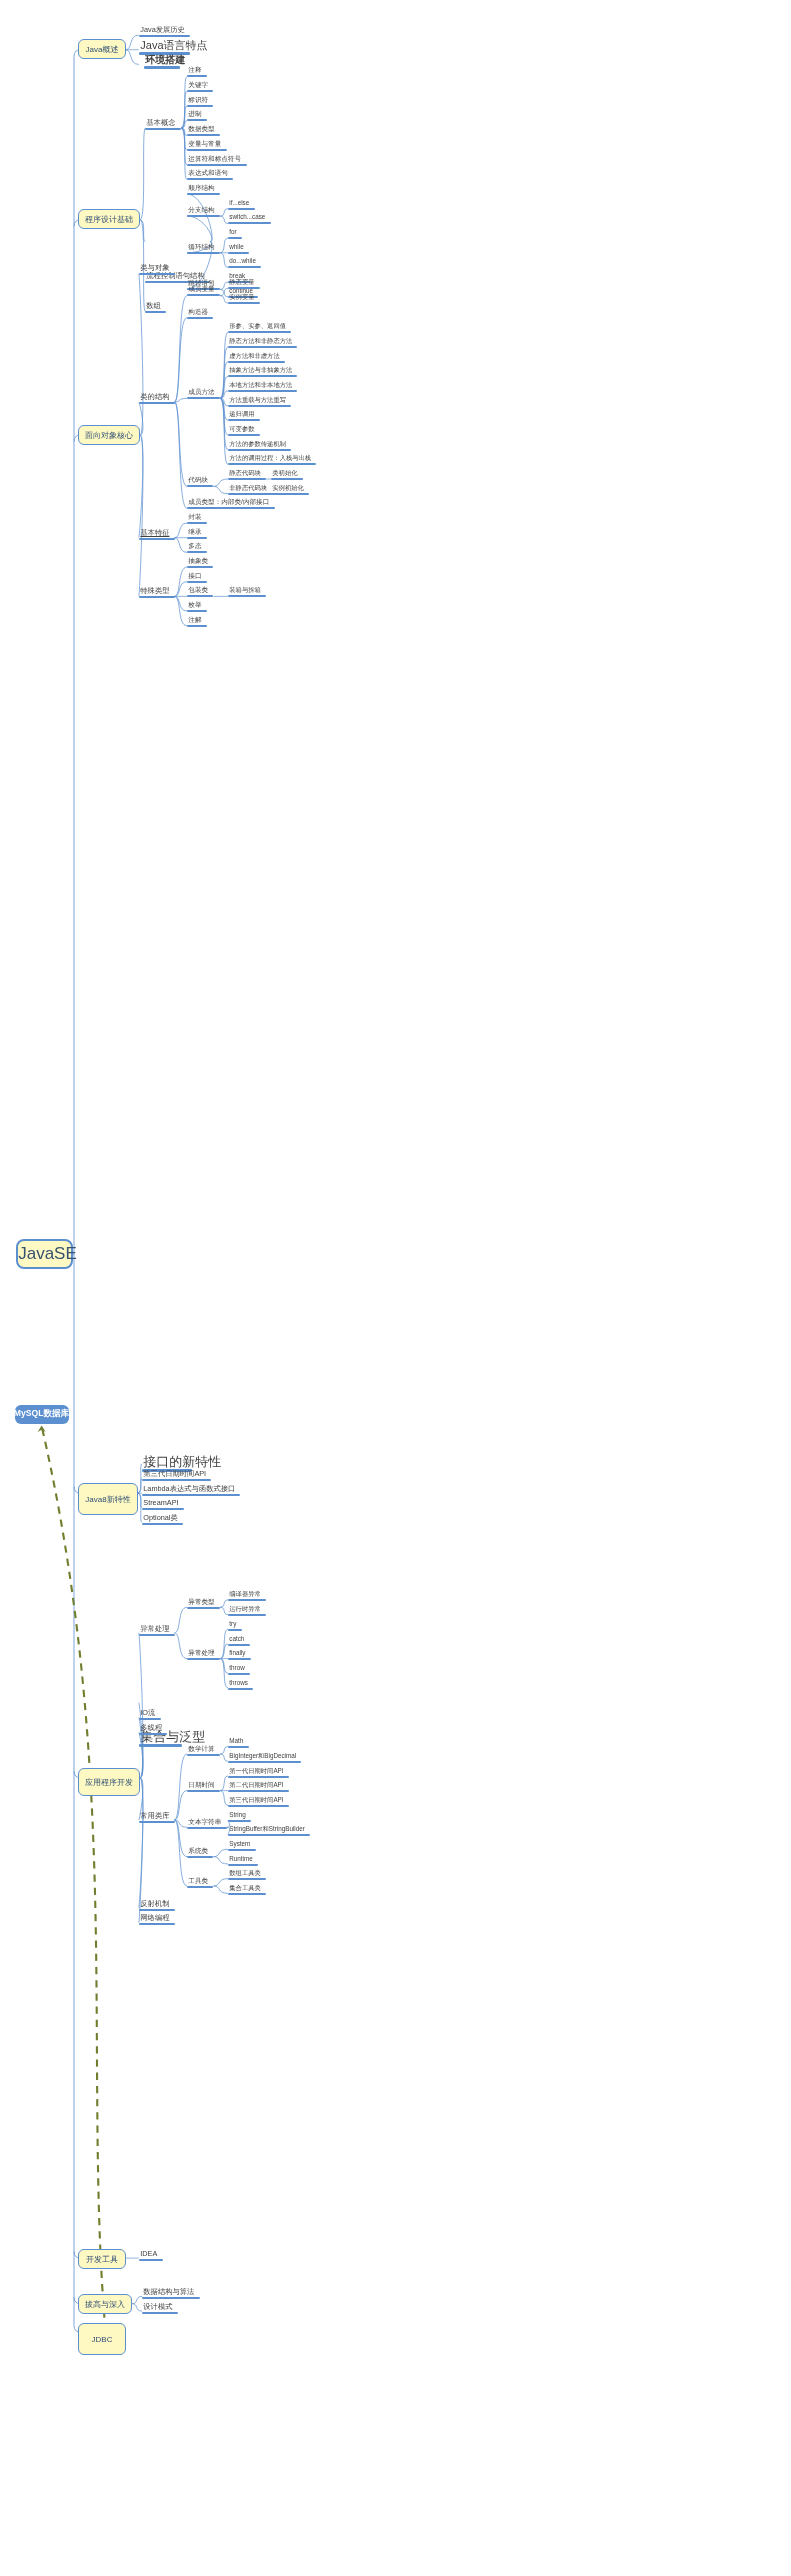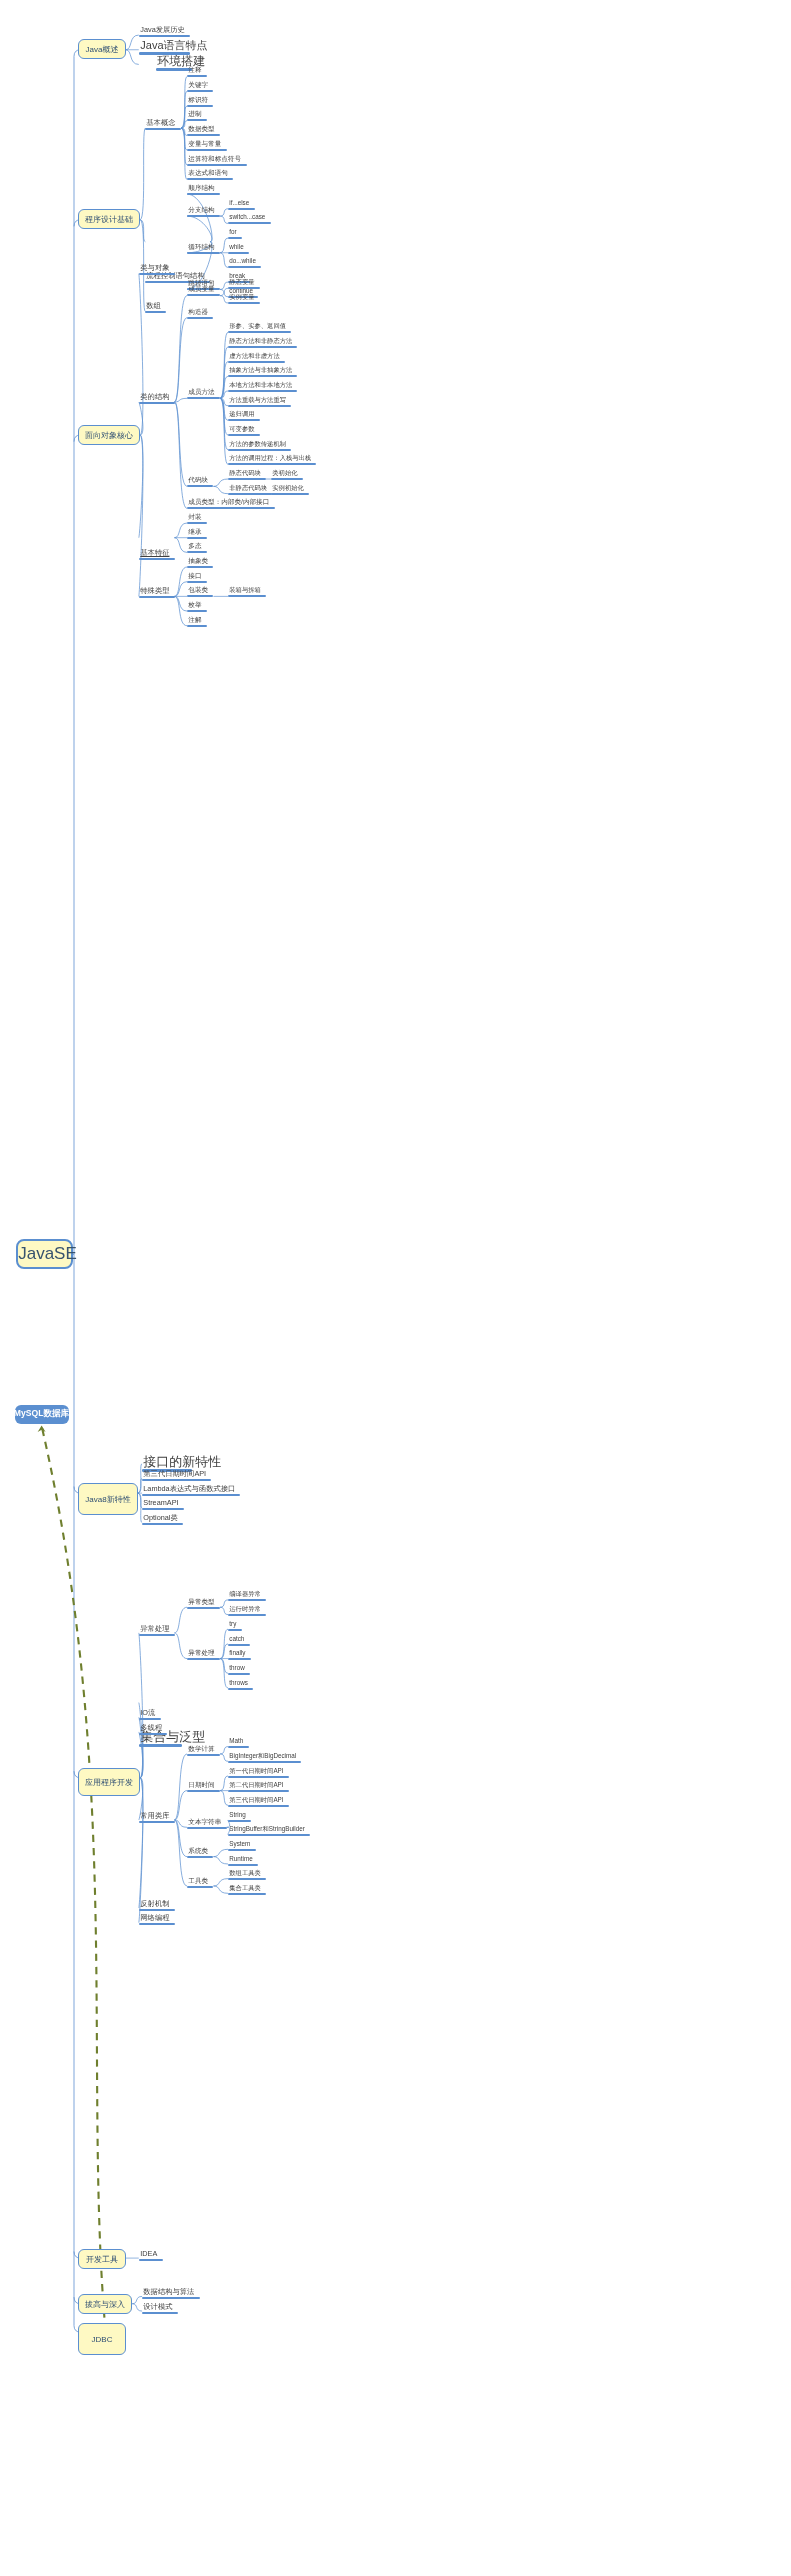--- a/index.html
+++ b/index.html
@@ -157,21 +157,21 @@
         <span>Java概述</span>
       </div>
       <div class="node uline lvl2" style="left: 139px; font-size: 7.3px; width: 51px; top: 26px;">
         <span class="txt">Java发展历史</span>
         <span class="bar"></span>
       </div>
       <div class="node uline lvl2" style="left: 139px; font-size: 11px; width: 51px; top: 40px; text-align: right;">
         <span class="txt">Java语言特点</span>
         <span class="bar"></span>
       </div>
-      <div class="node uline lvl2" style="left: 156px; font-size: 12px; width: 36px; top: 55px;">
+      <div class="node uline lvl2" style="left: 144px; font-size: 10px; width: 36px; top: 55px; font-weight: bold;">
         <span class="txt">环境搭建</span>
         <span class="bar"></span>
       </div>
       <div class="node boxed branch" style="left: 78px; font-size: 8px; width: 62px; height: 20px; top: 209px;">
         <span>程序设计基础</span>
       </div>
       <div class="node uline lvl2" style="left: 145px; font-size: 7.3px; width: 36px; top: 119px;">
         <span class="txt">基本概念</span>
         <span class="bar"></span>
       </div>
@@ -347,21 +347,21 @@
         <span class="bar"></span>
       </div>
       <div class="node uline lvl4" style="left: 271px; font-size: 6.3px; width: 38px; top: 485px;">
         <span class="txt">实例初始化</span>
         <span class="bar"></span>
       </div>
       <div class="node uline lvl3" style="left: 187px; font-size: 6.6px; width: 88px; top: 499px;">
         <span class="txt">成员类型：内部类/内部接口</span>
         <span class="bar"></span>
       </div>
-      <div class="node uline lvl2" style="left: 139px; font-size: 7.3px; width: 36px; top: 549px; text-decoration: underline;">
+      <div class="node uline lvl2" style="left: 139px; font-size: 7.3px; width: 36px; top: 529px; text-decoration: underline;">
         <span class="txt">基本特征</span>
         <span class="bar"></span>
       </div>
       <div class="node uline lvl3" style="left: 187px; font-size: 6.6px; width: 20px; top: 514px;">
         <span class="txt">封装</span>
         <span class="bar"></span>
       </div>
       <div class="node uline lvl3" style="left: 187px; font-size: 6.6px; width: 20px; top: 529px;">
         <span class="txt">继承</span>
         <span class="bar"></span>

